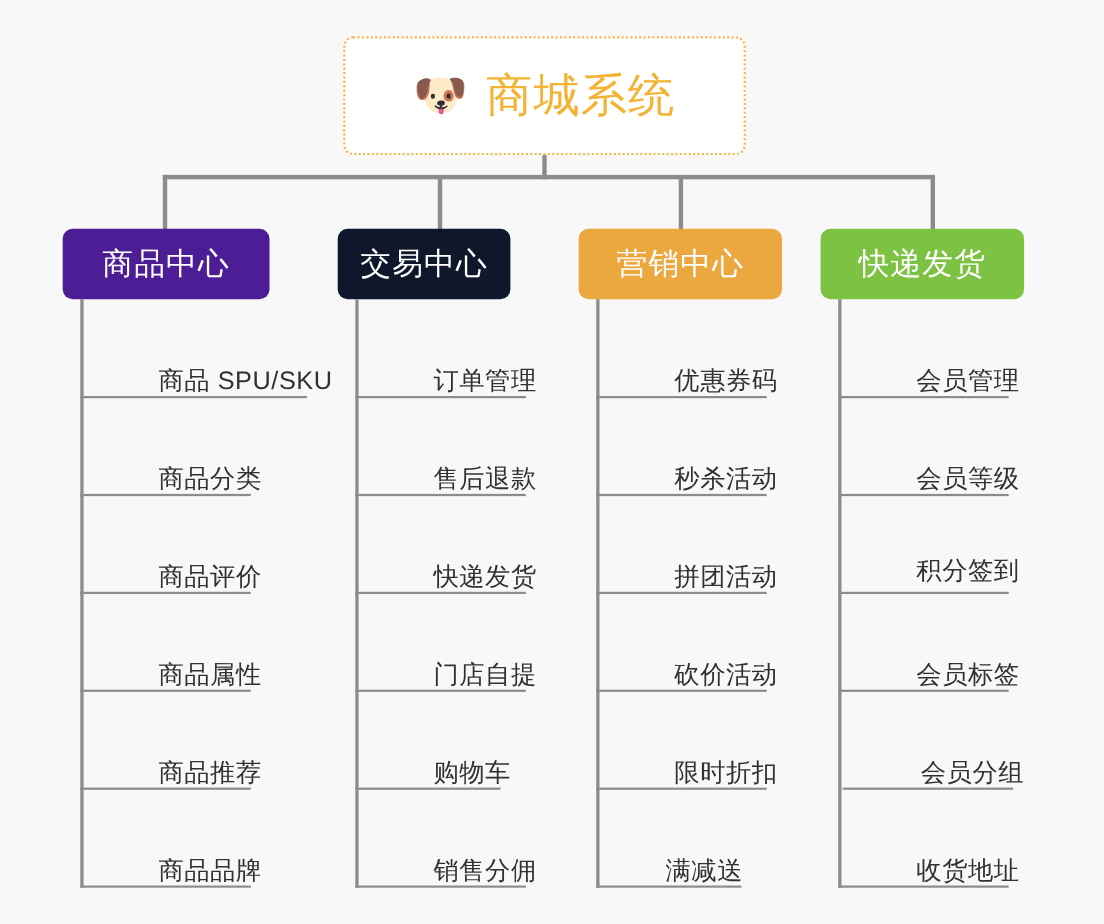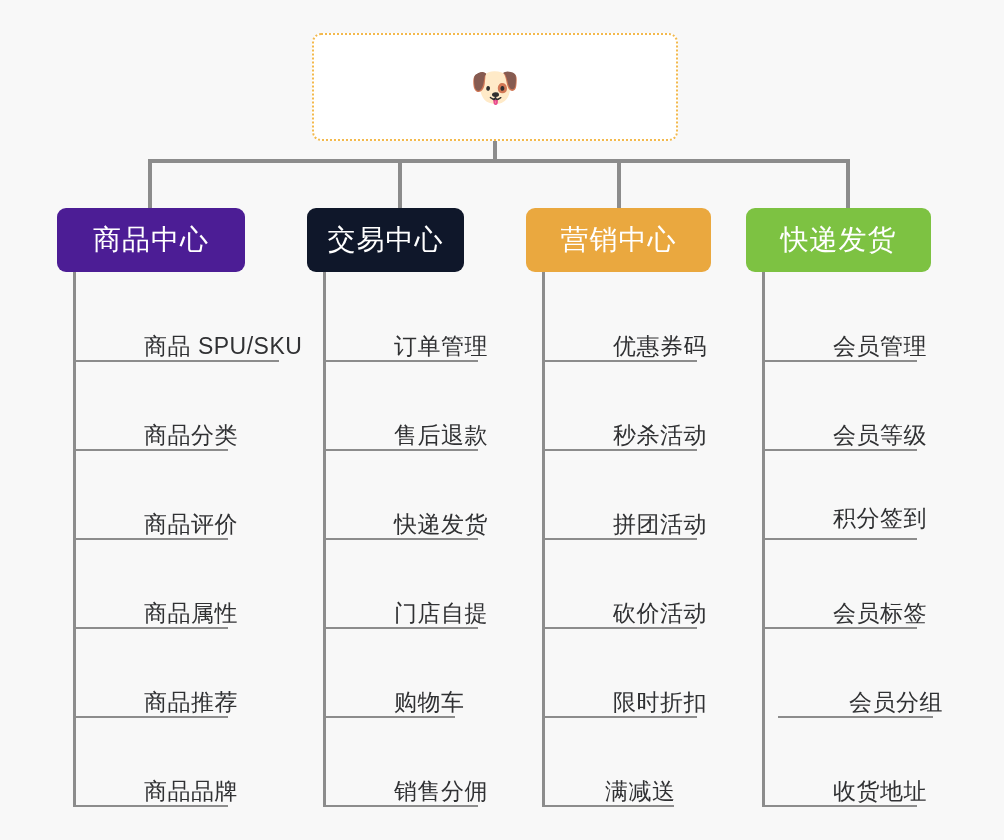--- a/index.html
+++ b/index.html
@@ -100,20 +100,21 @@
     margin-left: 39px;
   }
 </style>
 </head>
 <body>
 
 <div id="canvas">
 
   <div class="root-node">
     <span class="root-icon">🐶</span>
+    <span class="root-title">商城系统</span>
   </div>
 
   <div class="conn conn-v" style="left:493px; top:141px; width:4px; height:22px;"></div>
   <div class="conn conn-h" style="left:148px; top:159px; width:702px; height:4px;"></div>
   <div class="conn conn-v" style="left:148px; top:159px; width:4px; height:50px;"></div>
   <div class="conn conn-v" style="left:398px; top:159px; width:4px; height:50px;"></div>
   <div class="conn conn-v" style="left:617px; top:159px; width:4px; height:50px;"></div>
   <div class="conn conn-v" style="left:846px; top:159px; width:4px; height:50px;"></div>
 
   <div id="columns-host">
@@ -199,21 +200,21 @@
         </div>
         <div class="leaf" style="left: 16px; top: 201px; width: 155px;">
           <span class="leaf-label">会员等级</span>
         </div>
         <div class="leaf" style="left: 16px; top: 290px; width: 155px; align-items: center;">
           <span class="leaf-label">积分签到</span>
         </div>
         <div class="leaf" style="left: 16px; top: 379px; width: 155px;">
           <span class="leaf-label">会员标签</span>
         </div>
-        <div class="leaf" style="left: 32px; top: 468px; width: 155px;">
+        <div class="leaf" style="left: 20px; top: 468px; width: 155px;">
           <span class="leaf-label">会员分组</span>
         </div>
         <div class="leaf" style="left: 16px; top: 557px; width: 155px;">
           <span class="leaf-label">收货地址</span>
         </div>
       </div>
     </div>
 
 </div>
 

